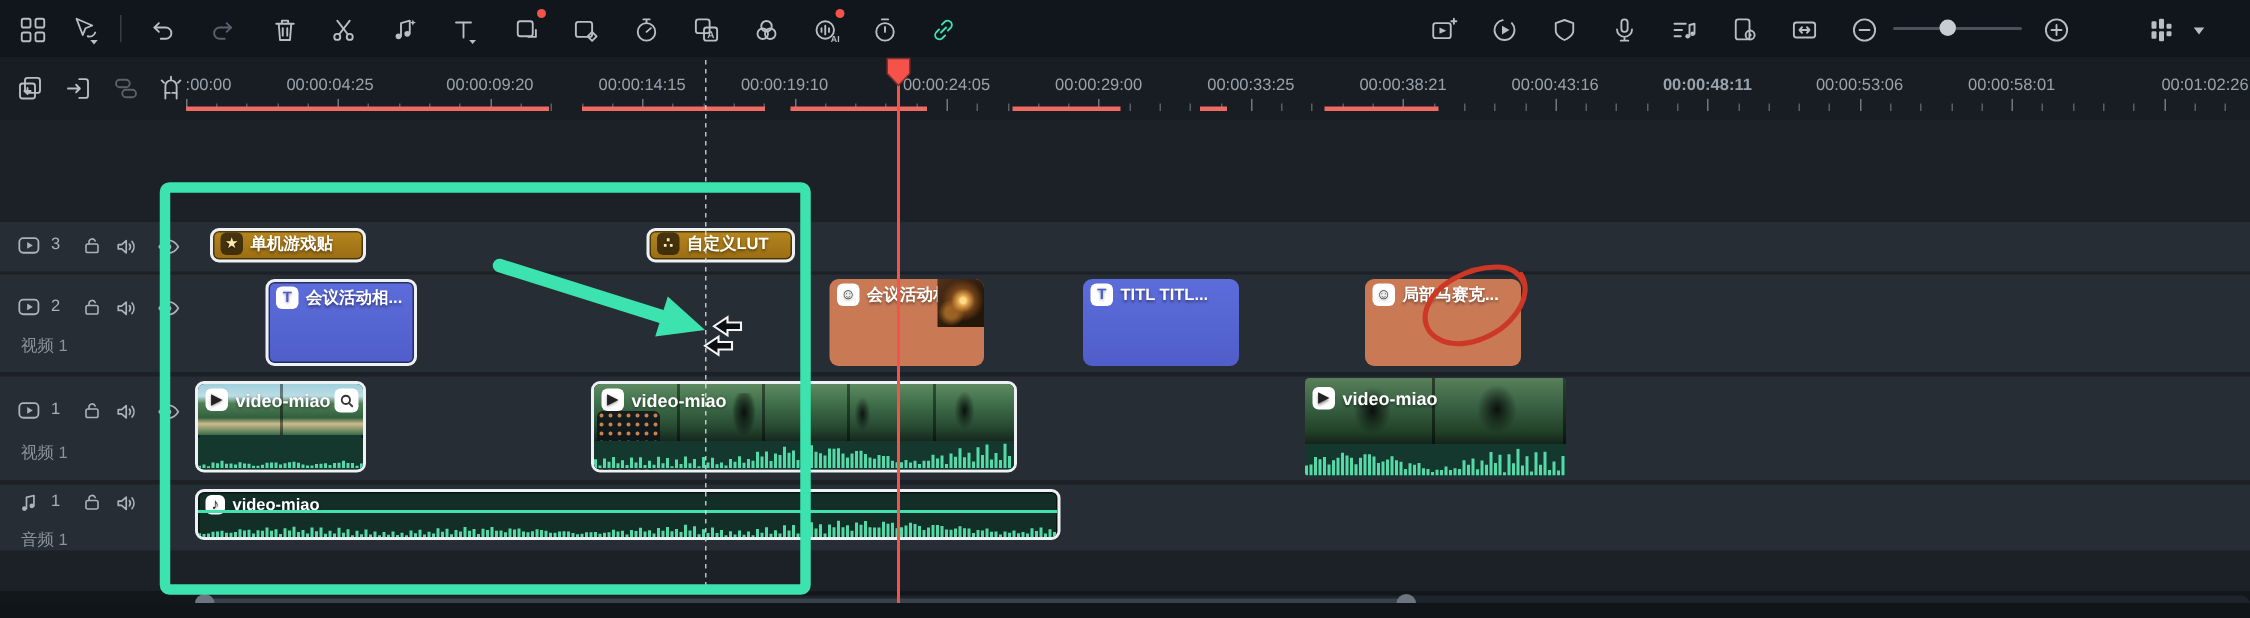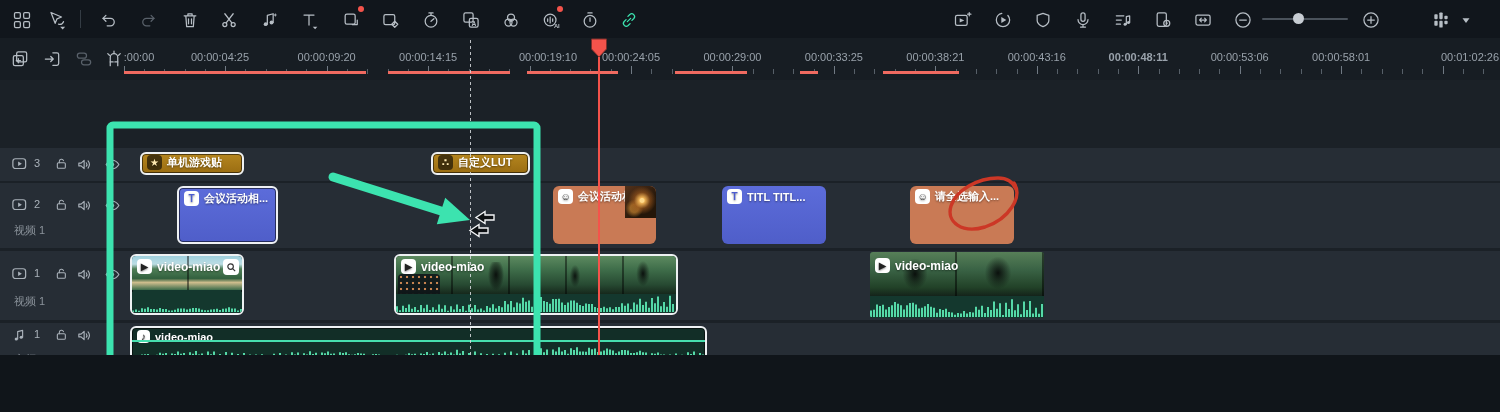--- a/index.html
+++ b/index.html
@@ -1,16 +1,16 @@
 <!DOCTYPE html>
 <html><head>
 <meta charset="utf-8">
 <style>
   html,body{margin:0;padding:0;background:#10151a;}
-  #app{position:relative;width:1500px;height:355px;background:#1c2228;overflow:hidden;
+  #app{position:relative;width:1500px;height:402px;background:#1c2228;overflow:hidden;
        font-family:"Liberation Sans","DejaVu Sans",sans-serif;-webkit-font-smoothing:antialiased;}
   
   #topbar{position:absolute;left:0;top:0;width:1500px;height:38px;background:#11161c;}
   .ticon{position:absolute;top:8px;width:24px;height:24px;display:flex;align-items:center;justify-content:center;}
   .ticon svg{stroke:#b7bec5;fill:none;stroke-width:1.5;stroke-linecap:round;stroke-linejoin:round;}
   .ticon.dim svg{stroke:#59616a;}
   .ticon.teal svg{stroke:#3ce3af;}
   .ticon svg .fil{fill:#b7bec5;stroke:none;}
   .ticon svg text{fill:#b7bec5;stroke:none;font-family:"Liberation Sans",sans-serif;}
   .vdiv{position:absolute;top:10px;width:1px;height:18px;background:#343c44;}
@@ -275,21 +275,21 @@
           <path d="M7.5,20 V10 a4.5,4.5 0 0 1 9,0 V20"></path>
           <path d="M7.5,15.5 h3.5 M13,15.5 h3.5"></path>
           <path d="M4.5,5.5 l2,2 M19.5,5.5 l-2,2 M12,2.5 v2.5"></path>
         </svg>
     </span>
     <div id="ruler" style="position:absolute;left:115px;top:0;width:1385px;height:42px;overflow:hidden;">
         <span class="rlabel" style="left: 24px;">:00:00</span>
         <span class="rlabel" style="left: 105px;">00:00:04:25</span>
         <span class="rlabel" style="left: 211.65px;">00:00:09:20</span>
         <span class="rlabel" style="left: 313.1px;">00:00:14:15</span>
-        <span class="rlabel" style="left: 433px; text-align: center;">00:00:19:10</span>
+        <span class="rlabel" style="left: 408px; text-align: center;">00:00:19:10</span>
         <span class="rlabel" style="left: 516px;">00:00:24:05</span>
         <span class="rlabel" style="left: 617.45px;">00:00:29:00</span>
         <span class="rlabel" style="left: 718.9px;">00:00:33:25</span>
         <span class="rlabel" style="left: 820.35px;">00:00:38:21</span>
         <span class="rlabel" style="left: 921.8px;">00:00:43:16</span>
         <span class="rlabel" style="left: 1023.25px; font-weight: bold;">00:00:48:11</span>
         <span class="rlabel" style="left: 1124.7px;">00:00:53:06</span>
         <span class="rlabel" style="left: 1226.15px;">00:00:58:01</span>
         <span class="rlabel" style="left: 1355px;">00:01:02:26</span>
         <span class="tick" style="left: 8.75px; top: 28px; height: 8px; background: rgb(112, 121, 131);"></span>
@@ -520,21 +520,21 @@
     <div class="clip blue" style="left:722px;top:106px;width:104px;height:58px">
       <span class="cliplabel">
         <span class="badge" style="color:#4a5bd0">T</span>
         <span>TITL TITL...</span>
       </span>
     </div>
 
     <div class="clip orange" style="left:910px;top:106px;width:104px;height:58px">
       <span class="cliplabel">
         <span class="badge" style="color:#444">☺</span>
-        <span>请全选输入...</span>
+        <span>局部马赛克...</span>
       </span>
     </div>
 
     <div class="clip sel" style="left:130px;top:174px;width:114px;height:61px;background:#14382e">
       <div class="thumbs" style="top:0;height:34px;
            background:linear-gradient(180deg,#9fd0dd 0%,#bcdde4 24%,#4f7f57 38%,#32603e 66%,#cdbd8d 78%,#3a6b4a 100%);">
         <div class="framegrid"></div>
       </div>
       <span class="cliplabel" style="font-size:12px">
         <span class="badge" style="color:#222">▶</span>

